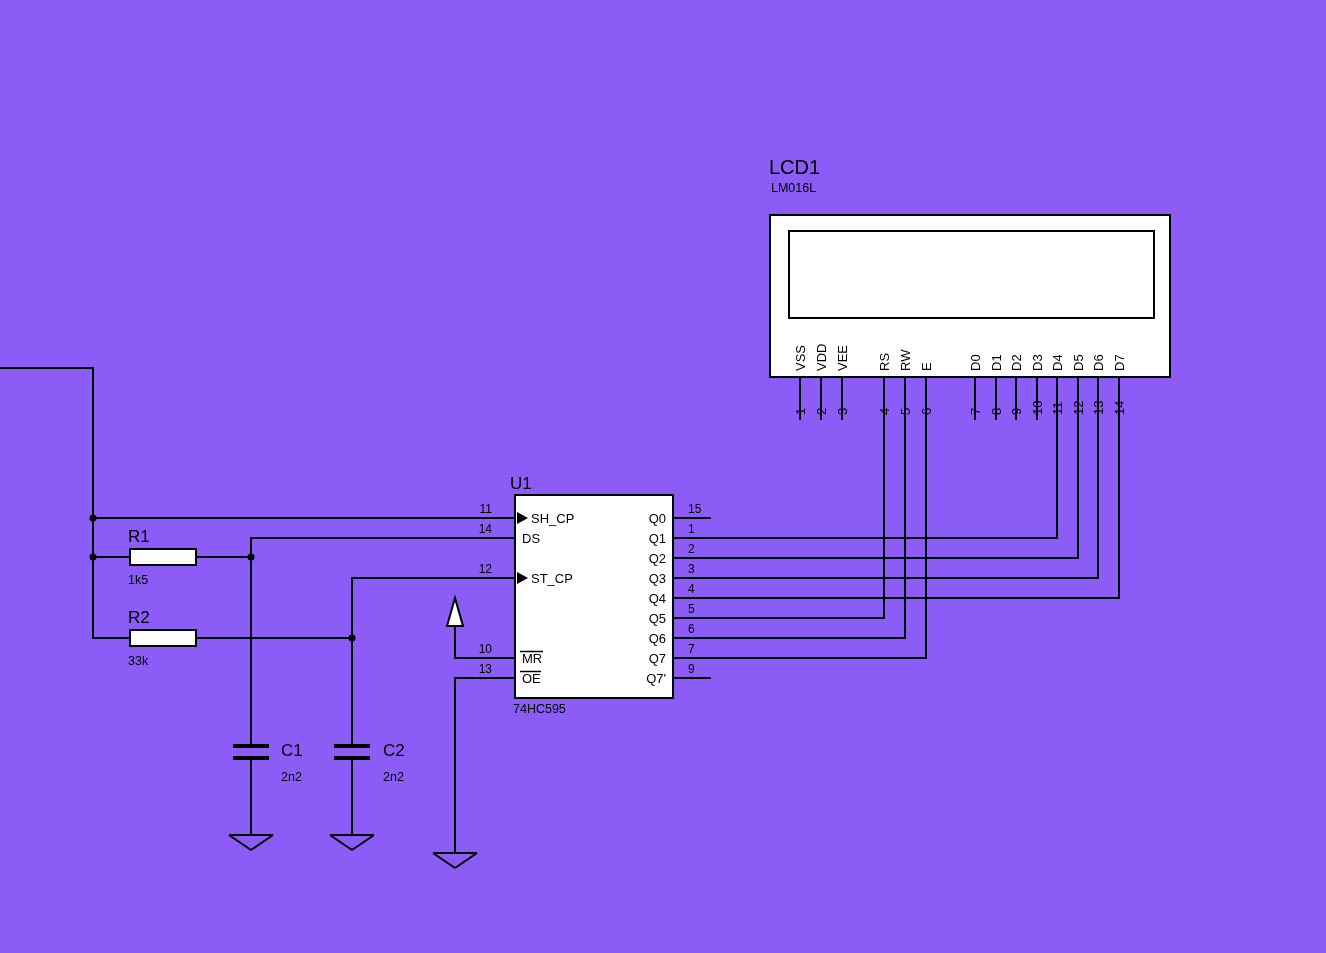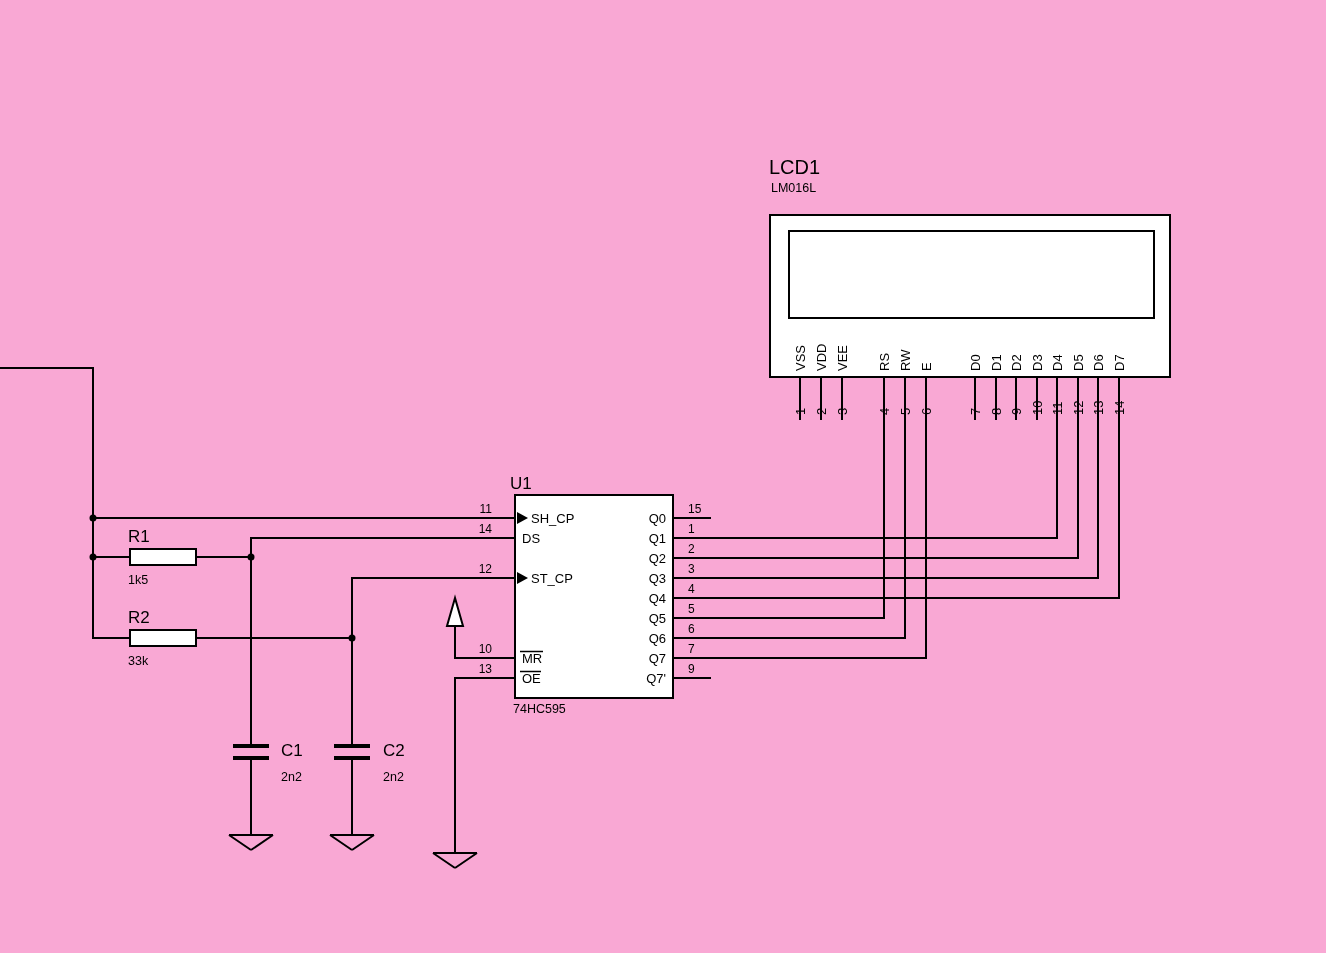--- a/index.html
+++ b/index.html
@@ -1,16 +1,16 @@
 <!DOCTYPE html>
 <html><head>
 <meta charset="utf-8">
 <style>
   html,body{margin:0;padding:0;background:#ffffff;}
-  .canvas-wrap{width:1326px;height:953px;position:relative;background:#f9a8d4;}
+  .canvas-wrap{width:1326px;height:953px;position:relative;background:#8b5cf6;}
   svg{display:block;font-family:"Liberation Sans",sans-serif;}
   text{fill:#000;}
   .refbig{font-size:20px;}
   .ref{font-size:17px;}
   .val{font-size:12.5px;}
   .pin{font-size:13px;}
   .pnum{font-size:12px;}
   .wire{stroke:#000;stroke-width:2;fill:none;}
   .comp{stroke:#000;stroke-width:2;fill:#fff;}
   .thin{stroke:#000;stroke-width:1.5;}

